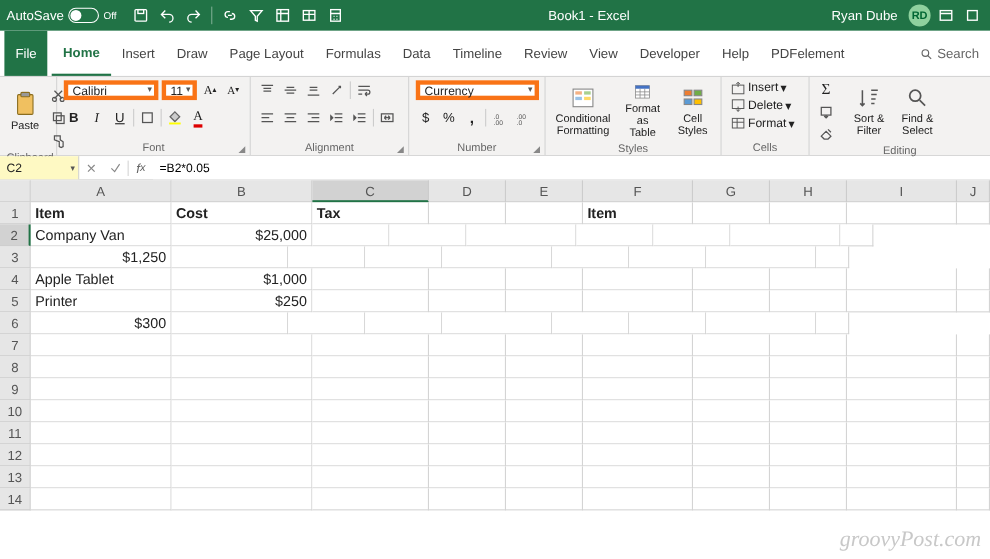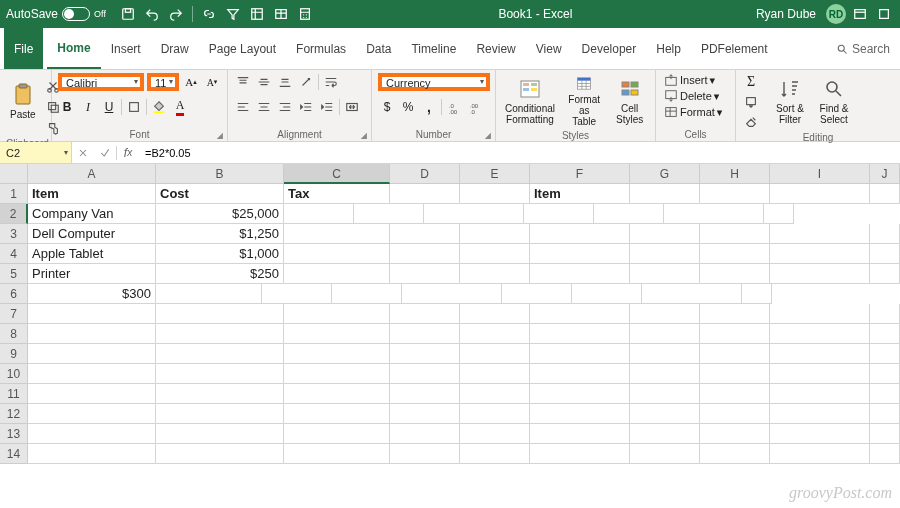--- a/index.html
+++ b/index.html
@@ -60,21 +60,21 @@
 .rows { }
 .gridrow { display: flex; height: 20px; }
 .rowhdr { width: 28px; background: #e6e6e6; border-right: 1px solid #ccc; border-bottom: 1px solid #ccc; text-align: center; font-size: 12px; color: #555; line-height: 20px; cursor: pointer; }
 .rowhdr.sel { background: #d2d2d2; border-right: 2px solid #217346; }
 .cell { border-right: 1px solid #d4d4d4; border-bottom: 1px solid #d4d4d4; padding: 0 4px; font-size: 13px; line-height: 20px; overflow: hidden; white-space: nowrap; background: #fff; }
 .cell.b { font-weight: 700; }
 .cell.r { text-align: right; }
 .cell.active { outline: 2px solid #217346; outline-offset: -1px; position: relative; }
 .fillhandle { position: absolute; right: -3px; bottom: -3px; width: 6px; height: 6px; background: #217346; cursor: crosshair; }
 
-.watermark { position: absolute; right: 8px; bottom: 6px; font-family: Georgia, serif; font-style: italic; font-size: 16px; color: #c8c8c8; pointer-events: none; }
+.watermark { position: absolute; right: 8px; bottom: 6px; font-family: Georgia, serif; font-style: italic; font-size: 20px; color: #c8c8c8; pointer-events: none; }
 
 .txtbtn { font-size: 11px; display: flex; align-items: center; gap: 2px; cursor: pointer; padding: 0 2px; }
 </style>
 </head>
 <body>
 
 <div class="titlebar">
   <div class="left">
     <div class="autosave">
       <span>AutoSave</span>
@@ -492,21 +492,20 @@
         <div class="cell" style="width: 70px;"></div>
         <div class="cell" style="width: 70px;"></div>
         <div class="cell" style="width: 100px;"></div>
         <div class="cell" style="width: 70px;"></div>
         <div class="cell" style="width: 70px;"></div>
         <div class="cell" style="width: 100px;"></div>
         <div class="cell" style="width: 30px;"></div>
       </div>
       <div class="gridrow">
         <div class="rowhdr">3</div>
-        <div class="cell" style="width: 128px;">Dell Computer</div>
         <div class="cell r" style="width: 128px;">$1,250</div>
         <div class="cell" style="width: 106px;"></div>
         <div class="cell" style="width: 70px;"></div>
         <div class="cell" style="width: 70px;"></div>
         <div class="cell" style="width: 100px;"></div>
         <div class="cell" style="width: 70px;"></div>
         <div class="cell" style="width: 70px;"></div>
         <div class="cell" style="width: 100px;"></div>
         <div class="cell" style="width: 30px;"></div>
       </div>

